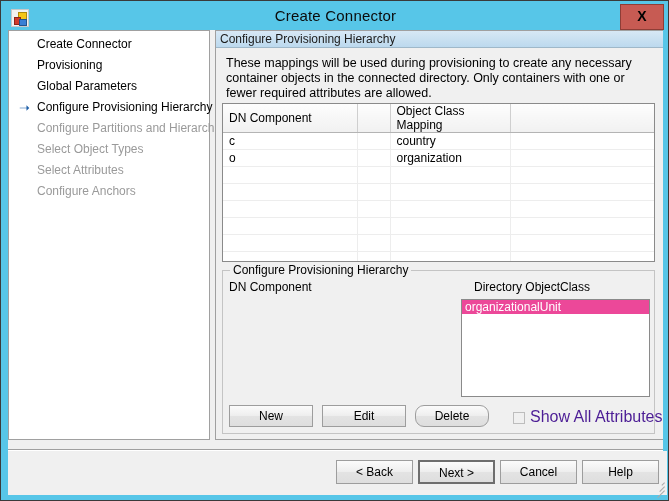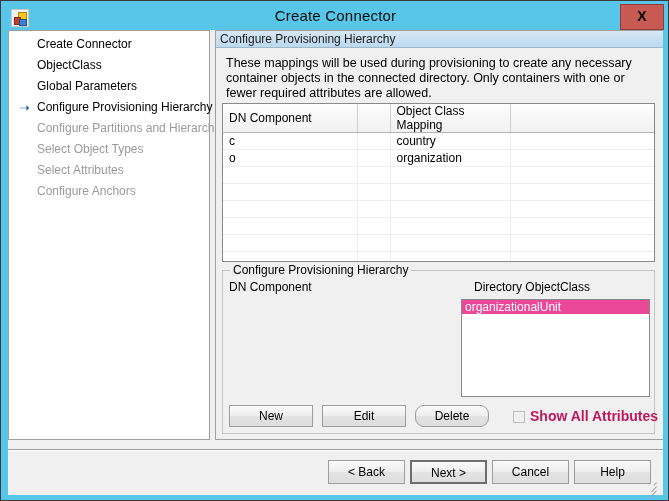--- a/index.html
+++ b/index.html
@@ -273,24 +273,23 @@
     cursor: default;
     font-family: "Liberation Sans", sans-serif;
   }
   .btn.default { border: 2px solid #6e6e6e; }
   #btn-new    { position: absolute; left: 6px;   top: 134px; width: 84px; height: 22px; line-height: 20px; }
   #btn-edit   { position: absolute; left: 99px;  top: 134px; width: 84px; height: 22px; line-height: 20px; }
   #btn-delete { position: absolute; left: 192px; top: 134px; width: 74px; height: 22px; line-height: 20px; border-radius: 9px; }
   #chk-showall {
     position: absolute;
     left: 290px; top: 137px;
-    font-size: 14px;
-    color: #be185d;
+    font-size: 16px;
+    color: #4c1d95;
     white-space: nowrap;
-    font-weight: bold;
   }
   #chk-showall .box {
     display: inline-block;
     width: 12px; height: 12px;
     background: #f0f0f0;
     border: 1px solid #bdbdbd;
     vertical-align: -2px;
     margin-right: 5px;
     box-sizing: border-box;
   }
@@ -302,21 +301,21 @@
     background: #a0a0a0;
   }
   #sep2 {
     position: absolute;
     left: 0; top: 420px;
     width: 655px; height: 1px;
     background: #ffffff;
   }
   #bottom-bar {
     position: absolute;
-    left: 0; top: 421px;
+    left: 8px; top: 421px;
     width: 651px; height: 44px;
     background: #f0f0f0;
   }
   #bottom-bar .btn {
     position: absolute;
     top: 9px;
     width: 77px; height: 24px;
     line-height: 22px;
   }
   #btn-back   { left: 320px; }
@@ -353,21 +352,21 @@
   </div>
 
   <div id="client">
 
     <div id="sidebar">
       <div id="sidebar-body">
         <div class="nav-item">
           <span>Create Connector</span>
         </div>
         <div class="nav-item">
-          <span>ObjectClass</span>
+          <span>Provisioning</span>
         </div>
         <div class="nav-item">
           <span>Global Parameters</span>
         </div>
         <div class="nav-item">
           <span class="arrow">➝</span>
           <span>Configure Provisioning Hierarchy</span>
         </div>
         <div class="nav-item disabled">
           <span>Configure Partitions and Hierarchies</span>

